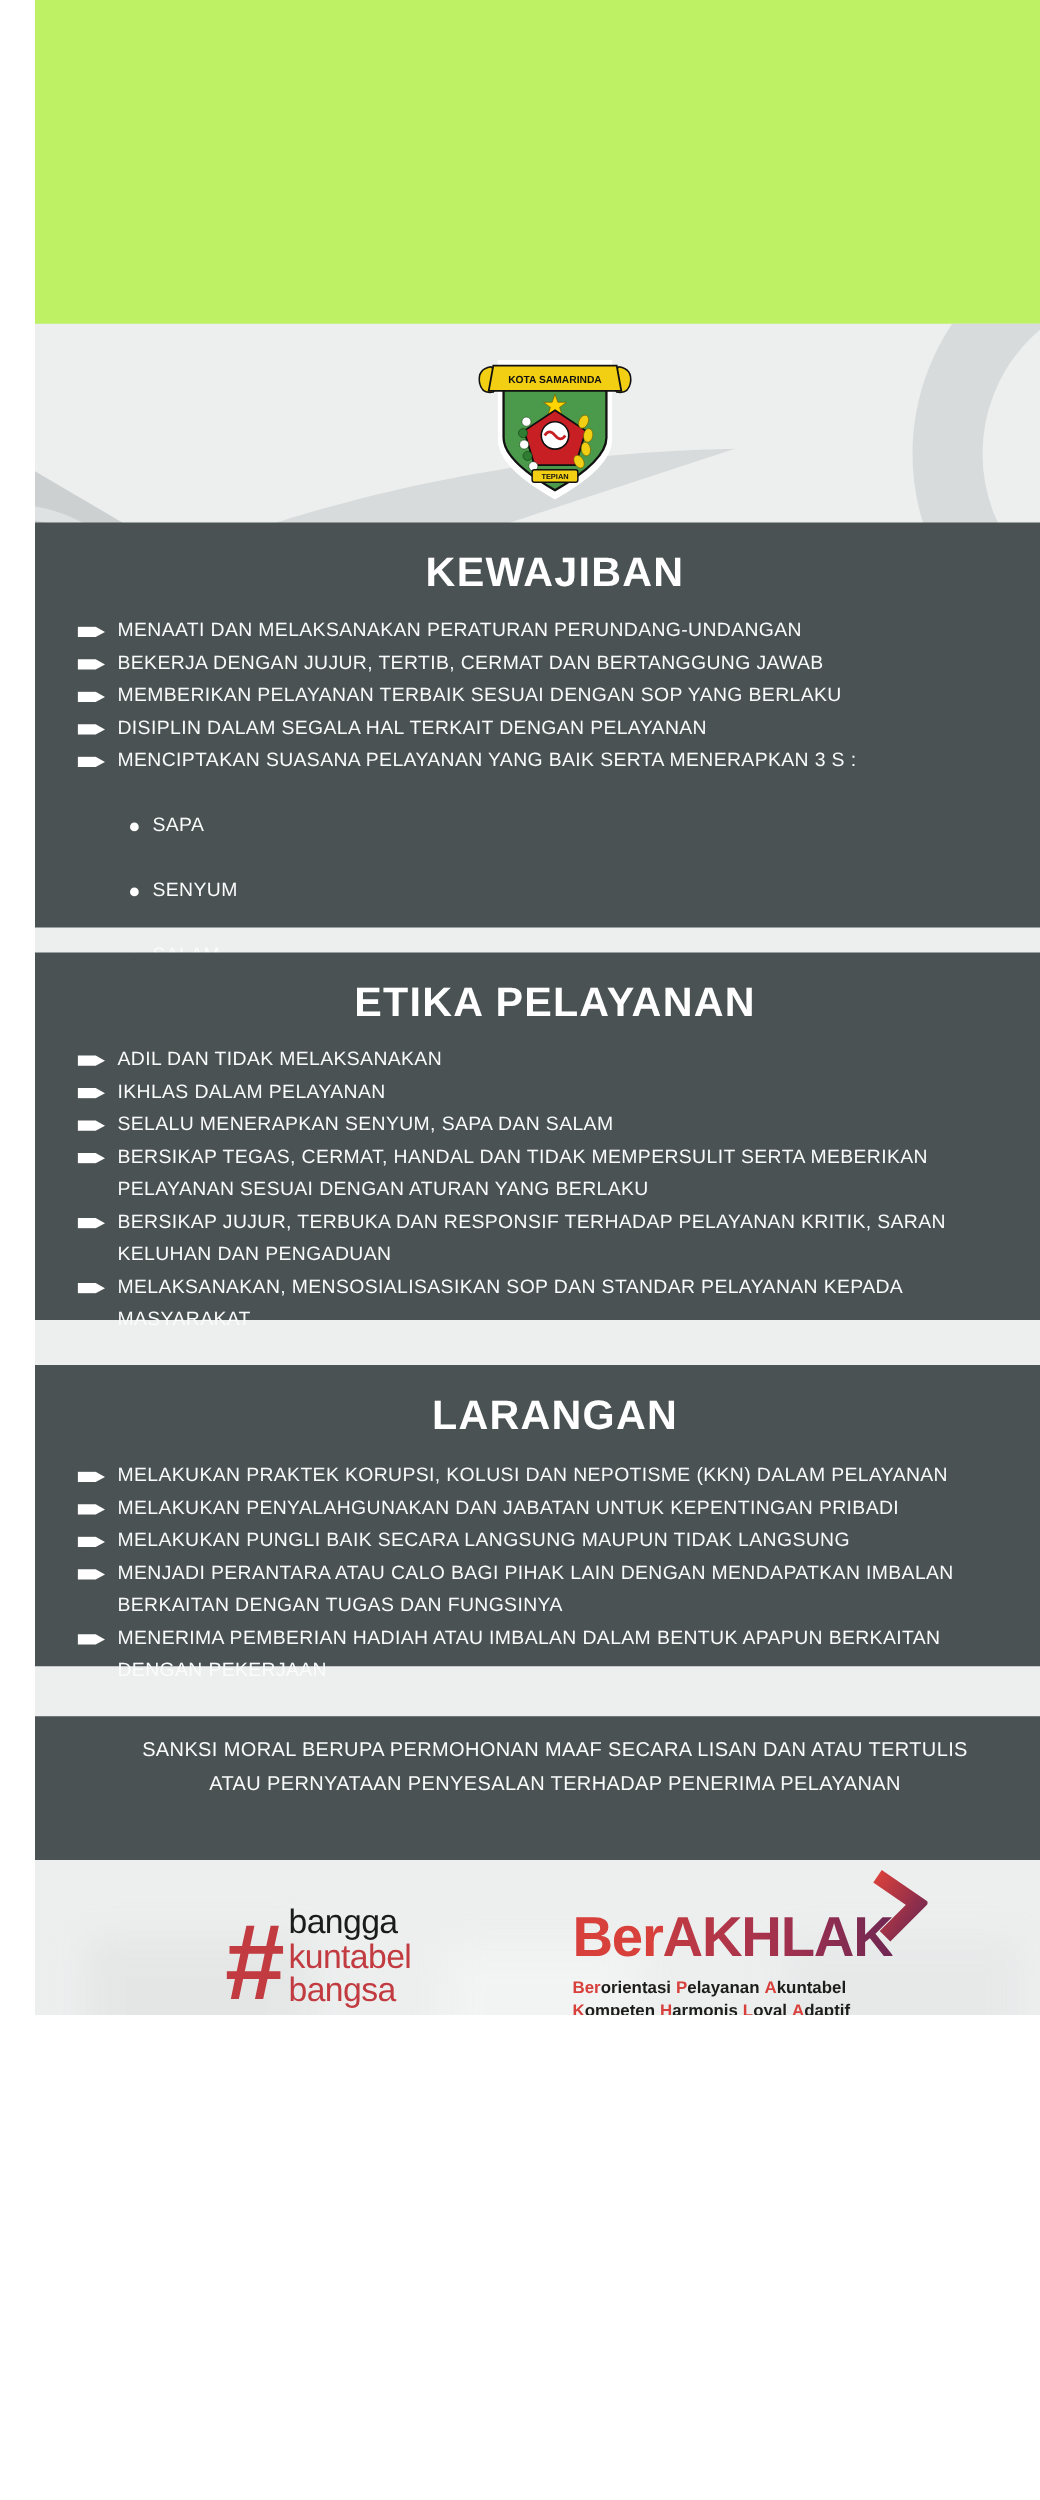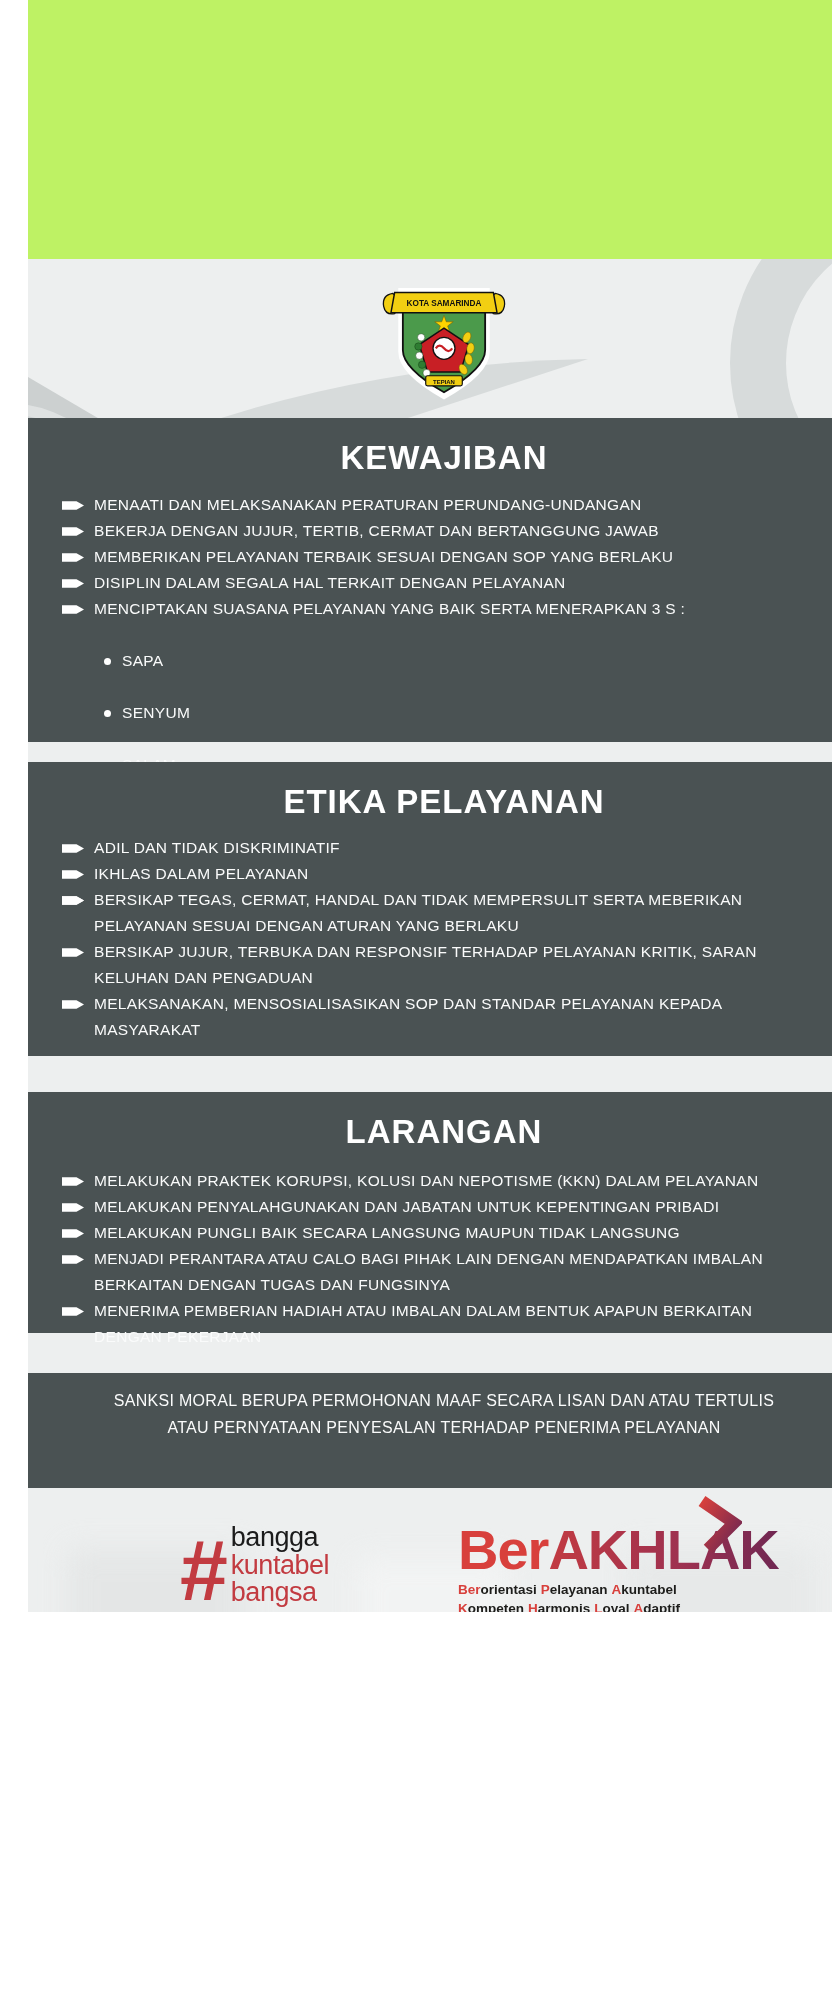--- a/index.html
+++ b/index.html
@@ -36,21 +36,21 @@
 
   
   .bangga{position:absolute;left:152px;top:1524px;display:flex;align-items:flex-start;}
   .bangga-hash{font-size:86px;line-height:80px;font-weight:900;color:#c23b41;
                letter-spacing:-3px;transform:translateY(6px);}
   .bangga-words{margin-left:6px;font-weight:400;font-size:27px;line-height:27.5px;letter-spacing:-.5px;}
   .bangga-w1{color:#1b1b1b;}
   .bangga-w2,.bangga-w3{color:#c23b41;}
 
   .berakhlak{position:absolute;left:430px;top:1528px;width:290px;}
-  .berakhlak-word{font-size:56px;line-height:44px;font-weight:800;letter-spacing:-1px;white-space:nowrap;}
+  .berakhlak-word{font-size:45px;line-height:44px;font-weight:800;letter-spacing:-1px;white-space:nowrap;}
   .ba-ber{color:#d8403c;}
   .ba-akhlak{background:linear-gradient(90deg,#c23b42 0%,#9c3050 60%,#6f2752 100%);
              -webkit-background-clip:text;background-clip:text;color:transparent;}
   .ba-chevron{position:absolute;left:238px;top:-32px;}
   .ba-tagline{margin-top:8px;font-size:13.5px;line-height:19px;font-weight:700;color:#1d1d1b;width:290px;}
   .tag-word{margin-right:4px;white-space:nowrap;display:inline-block;}
   .tag-red{color:#d8403c;}
 
   .org-line{position:absolute;left:0;top:1668px;width:832px;text-align:center;
             font-size:20px;font-weight:700;letter-spacing:5px;color:#4a5253;
@@ -120,23 +120,23 @@
         </ul>
       </li>
       <li class="item"><span class="tag-bullet"></span><span>MENINDAKLANJUTI SETIAP PENGADUAN, SARAN DAN ATAU DUGAAN PELAGGARAN
 KODE ETIK</span></li>
     </ul>
   </section>
 
   <section class="panel panel-2">
     <h2>ETIKA PELAYANAN</h2>
     <ul class="items">
-      <li class="item"><span class="tag-bullet"></span><span>ADIL DAN TIDAK DISKRIMINATIF</span></li>
+      <li class="item"><span class="tag-bullet"></span><span>ADIL DAN TIDAK MELAKSANAKAN</span></li>
       <li class="item"><span class="tag-bullet"></span><span>IKHLAS DALAM PELAYANAN</span></li>
-      <li class="item"><span class="tag-bullet"></span></li>
+      <li class="item"><span class="tag-bullet"></span><span>SELALU MENERAPKAN SENYUM, SAPA DAN SALAM</span></li>
       <li class="item"><span class="tag-bullet"></span><span>BERSIKAP TEGAS, CERMAT, HANDAL DAN TIDAK MEMPERSULIT SERTA MEBERIKAN
 PELAYANAN SESUAI DENGAN ATURAN YANG BERLAKU</span></li>
       <li class="item"><span class="tag-bullet"></span><span>BERSIKAP JUJUR, TERBUKA DAN RESPONSIF TERHADAP PELAYANAN KRITIK, SARAN
 KELUHAN DAN PENGADUAN</span></li>
       <li class="item"><span class="tag-bullet"></span><span>MELAKSANAKAN, MENSOSIALISASIKAN SOP DAN STANDAR PELAYANAN KEPADA
 MASYARAKAT</span></li>
     </ul>
   </section>
 
   <section class="panel panel-3">

